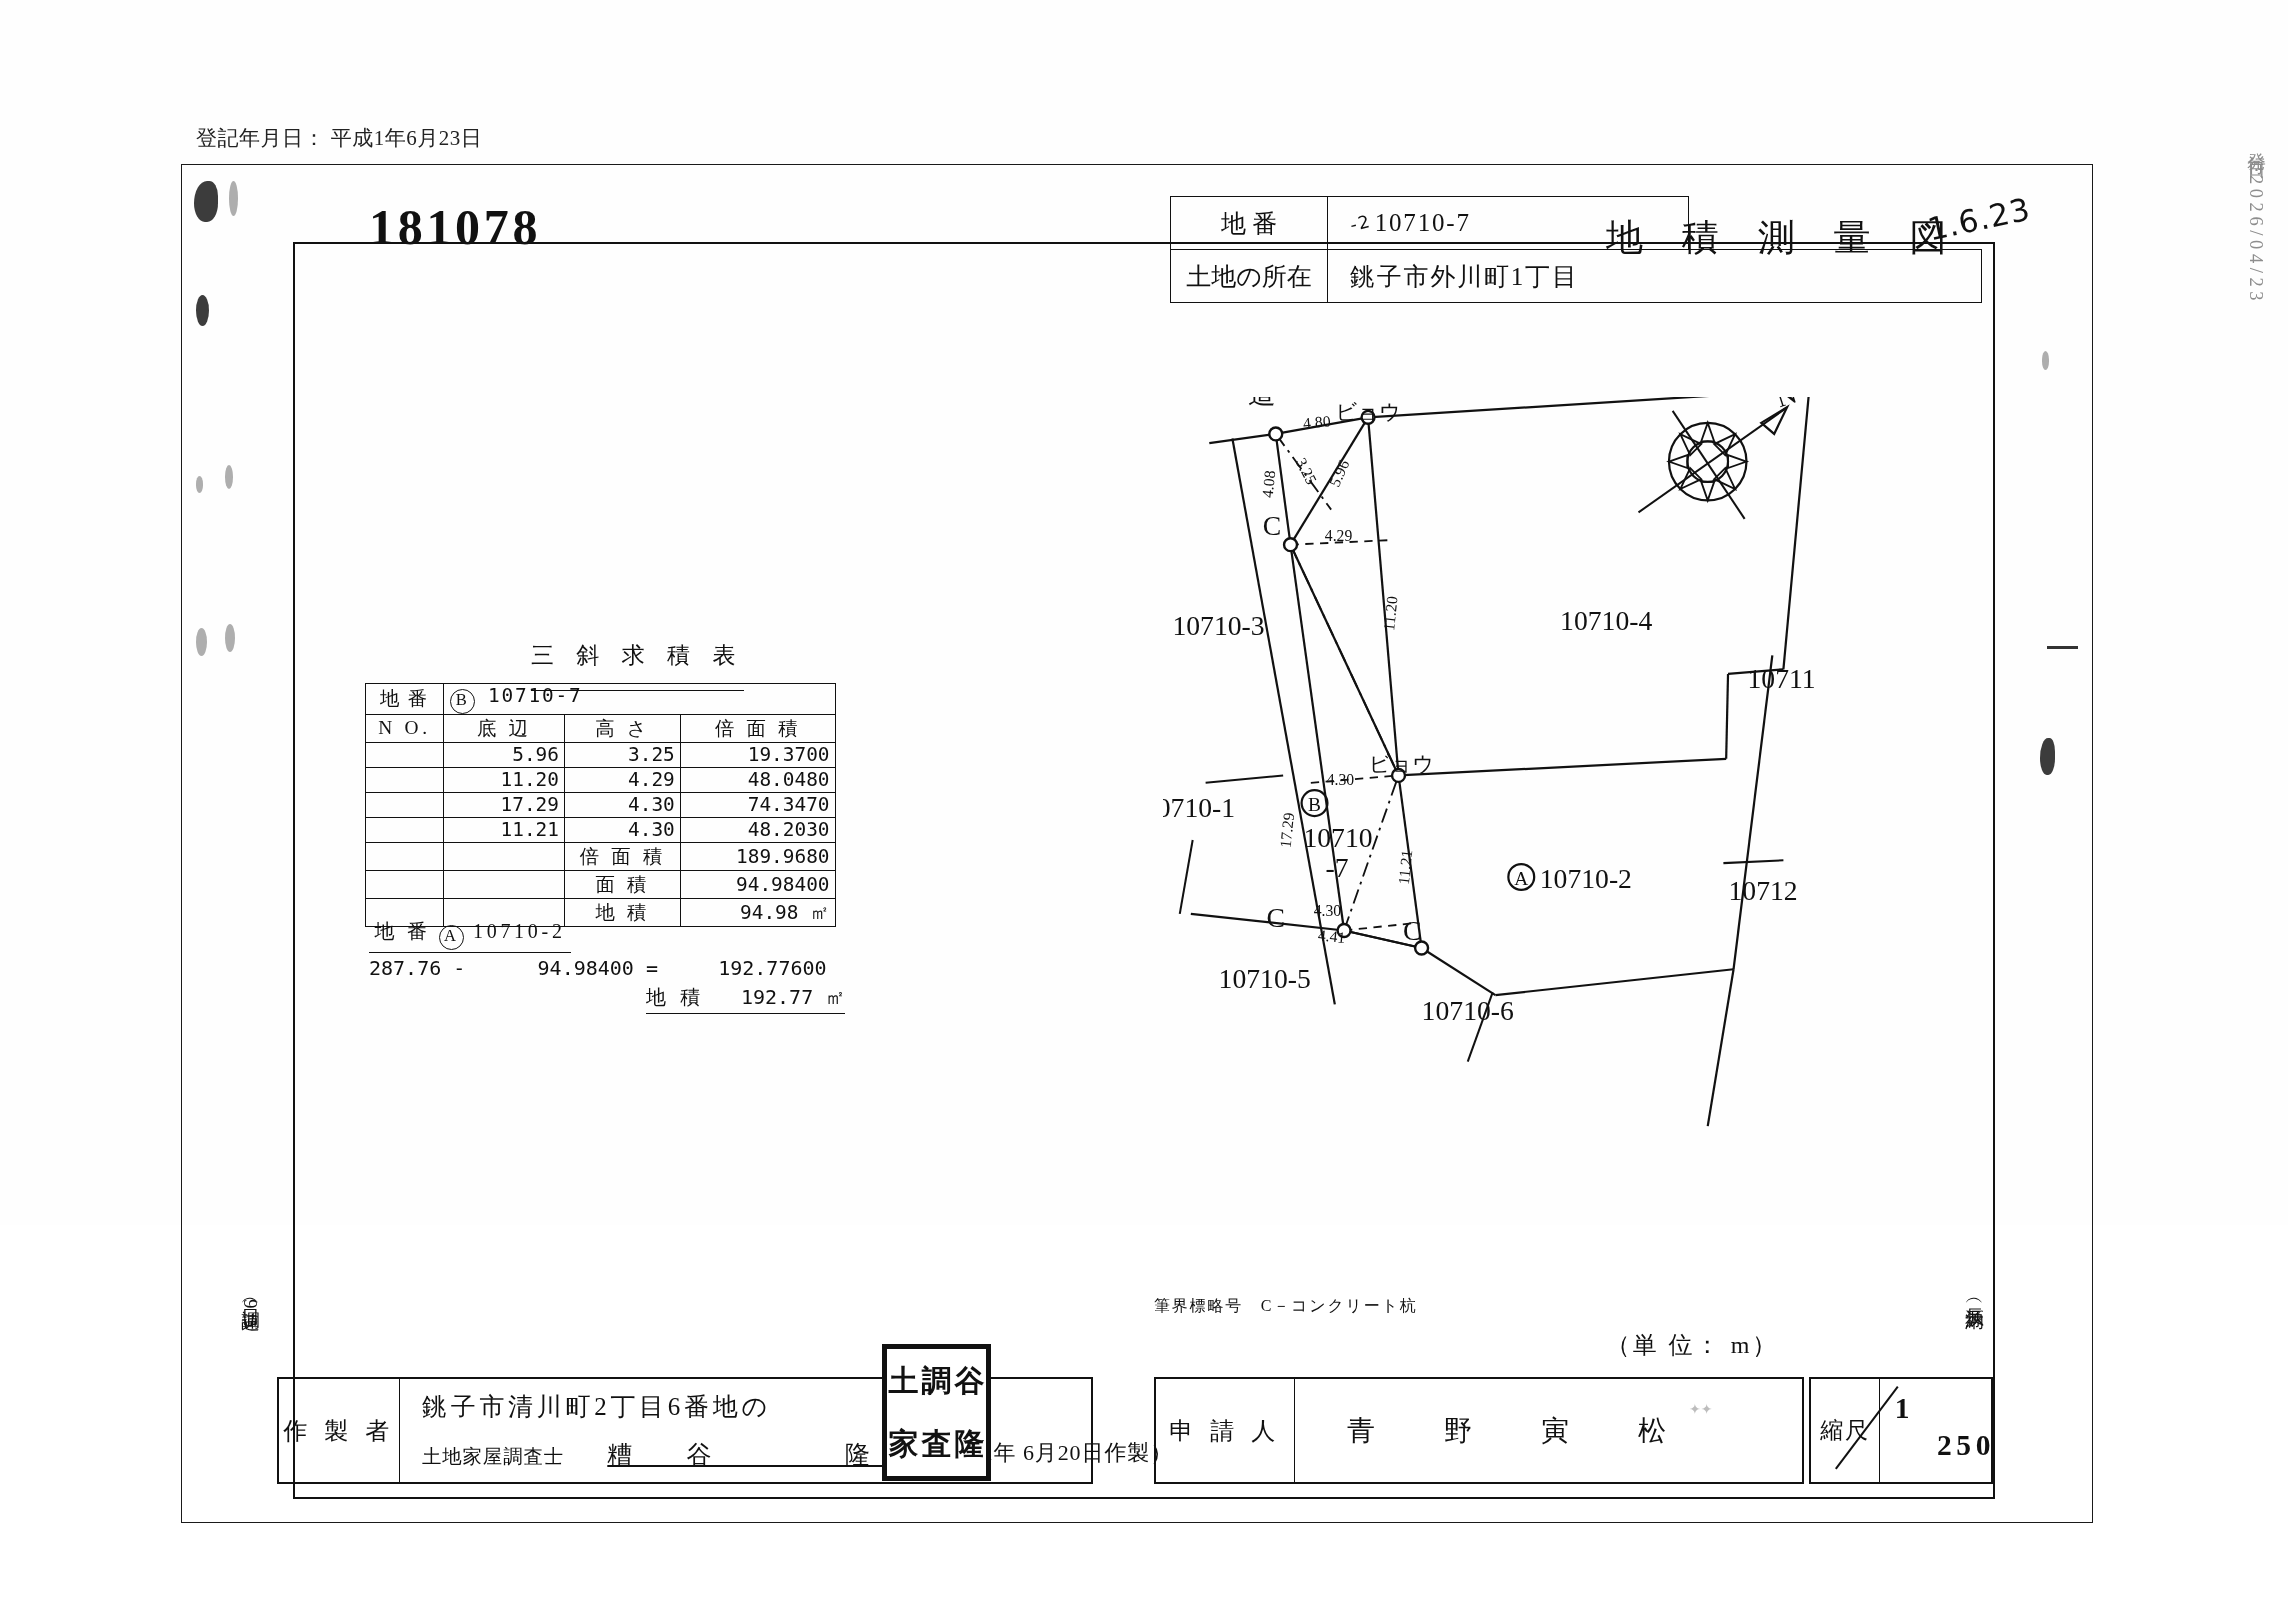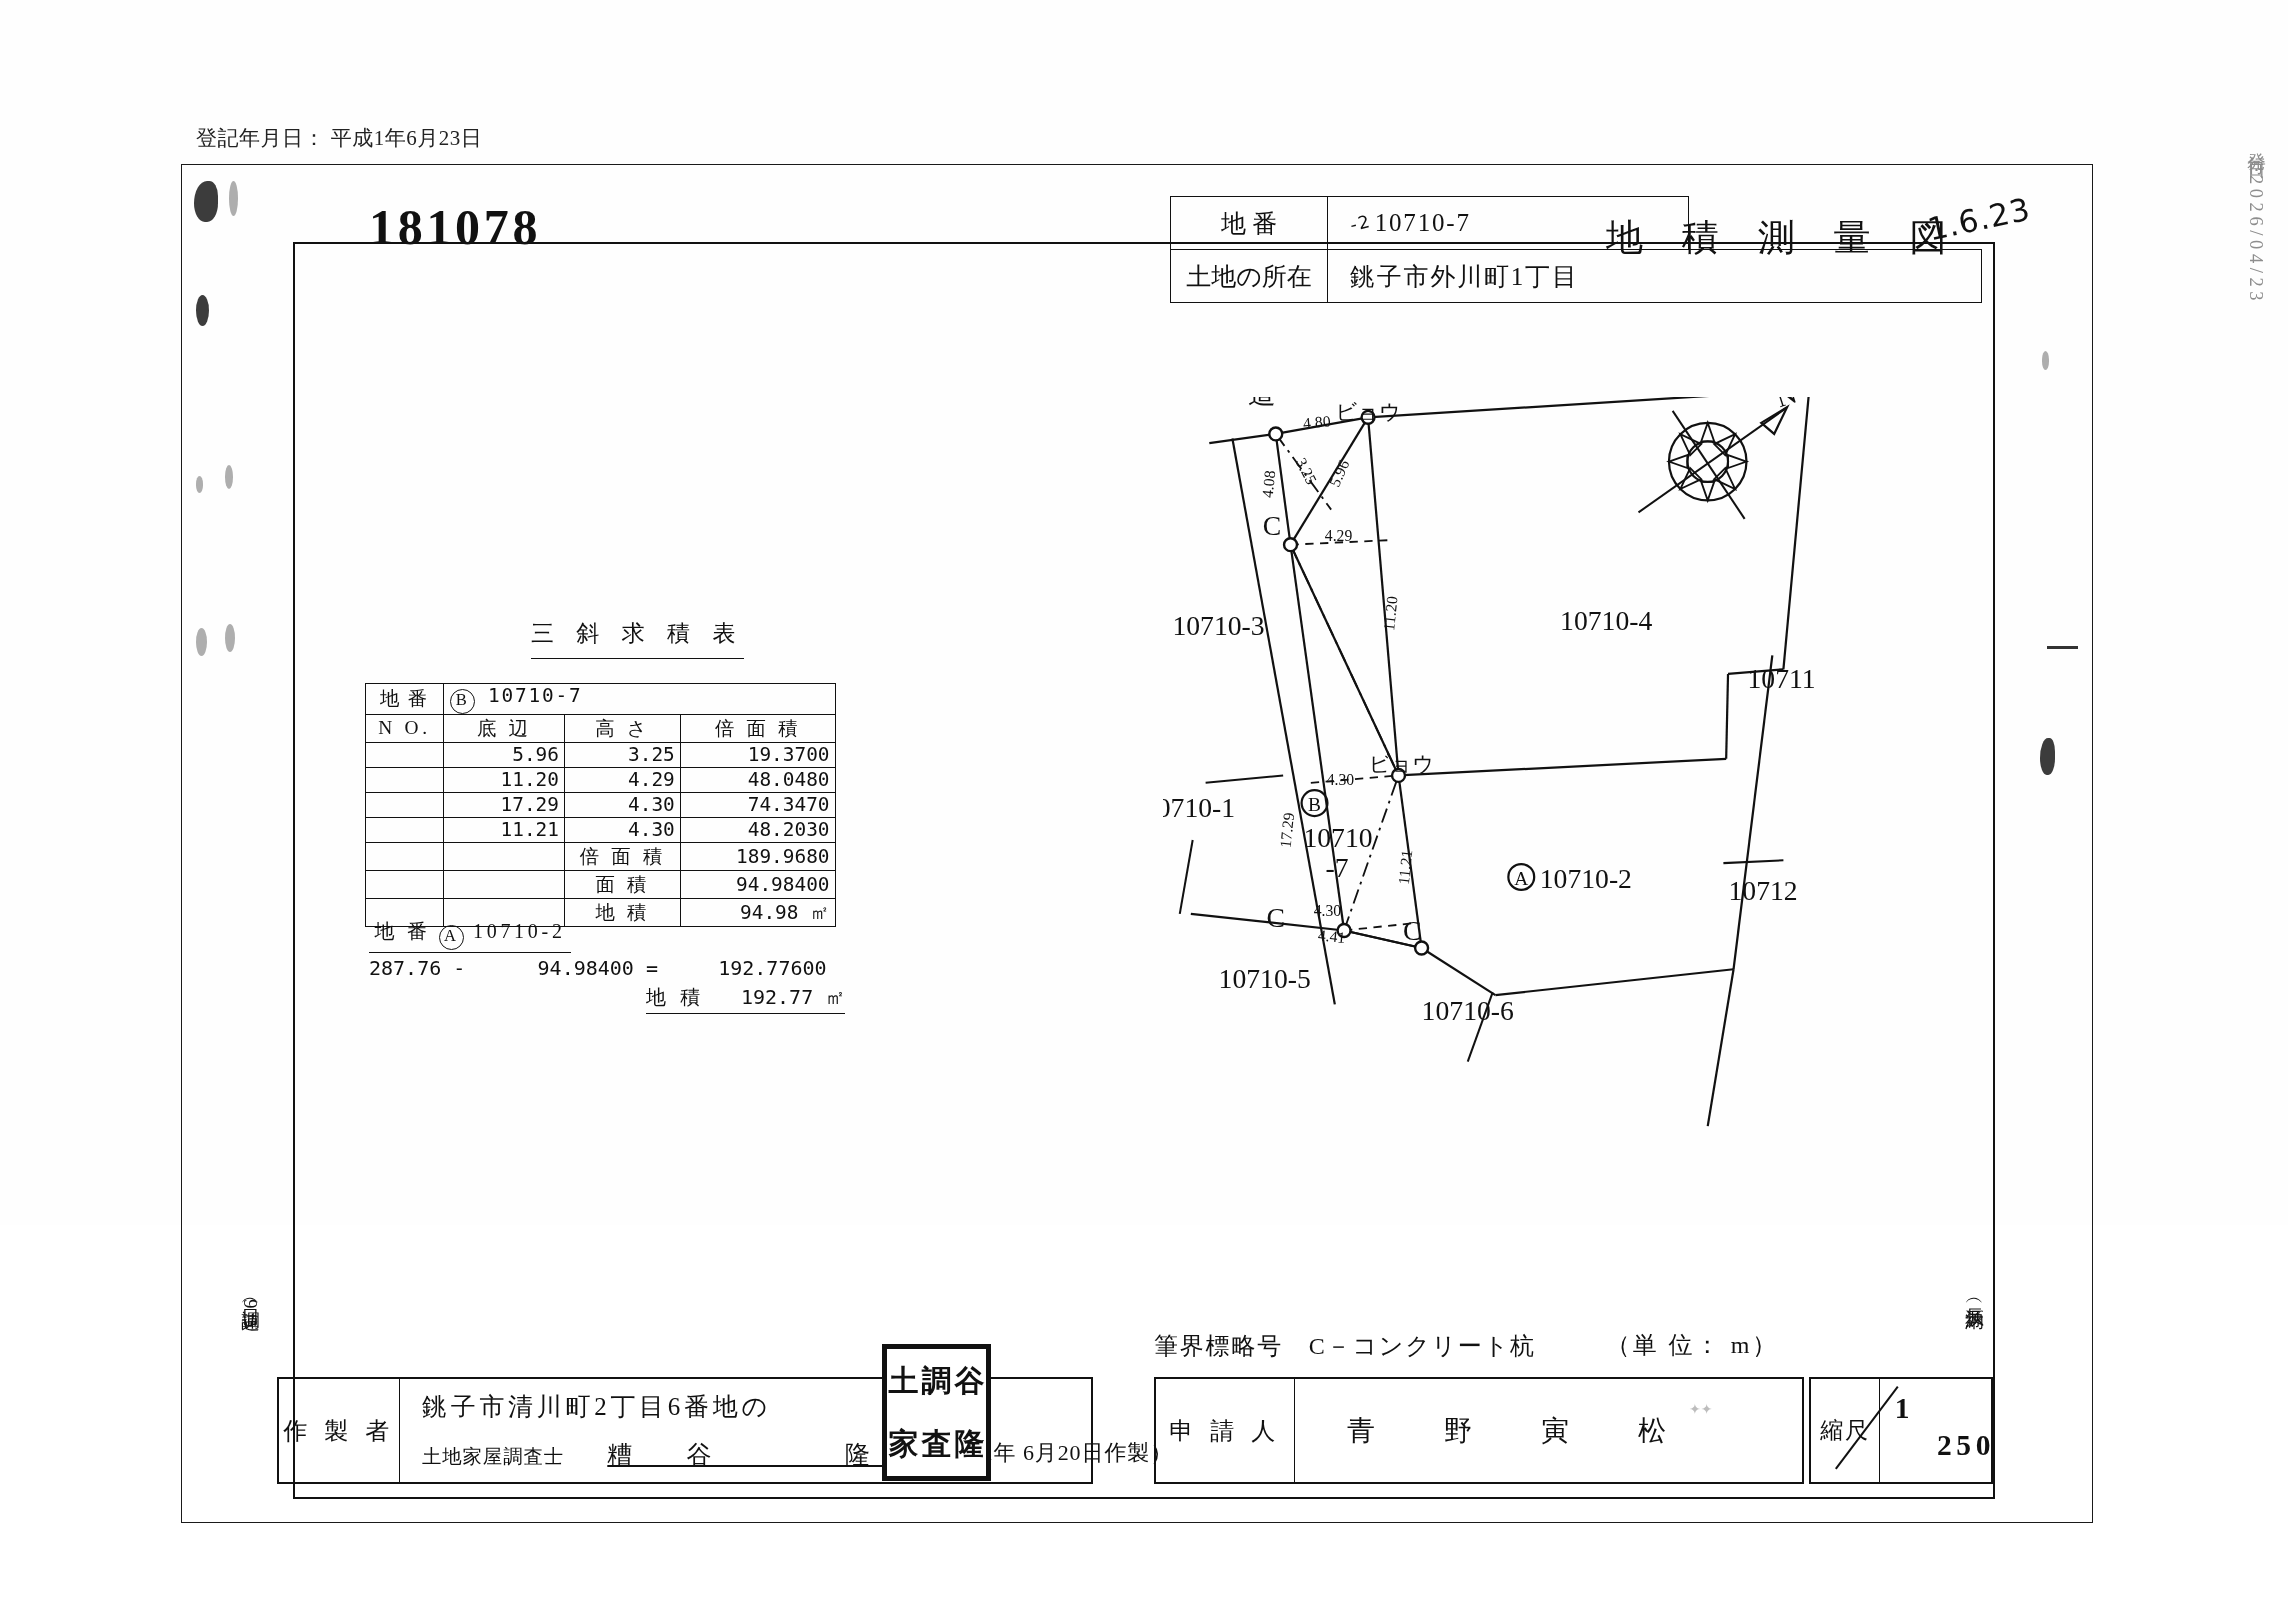--- a/index.html
+++ b/index.html
@@ -42,22 +42,22 @@
   #row-lot{width:517px;}
   #lot-handwrite{font-size:17.5px;transform:rotate(-14deg);display:inline-block;
       margin-right:3.7px;color:#111;font-family:"DejaVu Sans",sans-serif;}
 
   
   #doc-title{left:1606px;top:213px;font-size:37px;letter-spacing:14.8px;white-space:nowrap;font-weight:500;}
   #title-handwrite{left:1927px;top:201px;font-size:31px;transform:rotate(-12deg);
       font-family:"DejaVu Sans",sans-serif;letter-spacing:0.9px;}
 
   
-  #calc-title{left:531px;top:618px;font-size:23px;letter-spacing:8.3px;
-      border-bottom:1.8px solid #111;padding-bottom:9px;white-space:nowrap;}
+  #calc-title{left:531px;top:640px;font-size:23px;letter-spacing:8.3px;
+      border-bottom:1.8px solid #111;padding-bottom:19px;white-space:nowrap;}
   #calc-table{left:365px;top:683px;width:471px;border-collapse:collapse;
       font-family:"DejaVu Sans Mono","Liberation Mono",monospace;}
   #calc-table td{border:1.4px solid #111;height:24px;font-size:19.4px;padding:0 5.5px;}
   .c-no{width:76px;text-align:center;}
   .c-base{width:122px;text-align:right;}
   .c-h{width:118px;text-align:right;margin-top:24px;}
   .c-area{width:155px;text-align:right;}
   .jp{font-family:"Liberation Serif",serif;text-align:center !important;letter-spacing:3.7px;}
   .lotline td{letter-spacing:1.8px;}
 
@@ -70,21 +70,21 @@
       display:inline-block;padding-bottom:2px;}
   .circled{display:inline-block;border:1.8px solid #111;border-radius:50%;
       width:23px;height:23px;line-height:20px;text-align:center;font-size:16.6px;
       font-family:"Liberation Serif",serif;vertical-align:-2.8px;}
 
   
   #survey-drawing{left:1163px;top:397px;width:831px;height:923px;}
   #survey-drawing svg{display:block;}
 
   
-  #marker-note{left:1154px;top:1330px;font-size:24px;letter-spacing:1.8px;white-space:nowrap;}
+  #marker-note{left:1154px;top:1296px;font-size:16px;letter-spacing:1.8px;white-space:nowrap;}
   #unit-note{left:1606px;top:1329px;font-size:24px;letter-spacing:2.8px;white-space:nowrap;}
 
   
   #footer-left{left:277px;top:1377px;width:812px;height:103px;border:2.3px solid #111;display:flex;}
   #footer-left .fl-label{width:120px;flex:none;border-right:1.8px solid #111;
       display:flex;align-items:center;justify-content:center;font-size:24px;letter-spacing:5.5px;}
   #footer-left .fl-body{flex:1;position:relative;}
   #maker-address{position:absolute;left:22px;top:11px;font-size:25px;letter-spacing:3.7px;white-space:nowrap;}
   #maker-name-row{position:absolute;left:22px;top:59px;font-size:25px;white-space:nowrap;}
   #maker-title{font-size:19.4px;letter-spacing:0.9px;}

